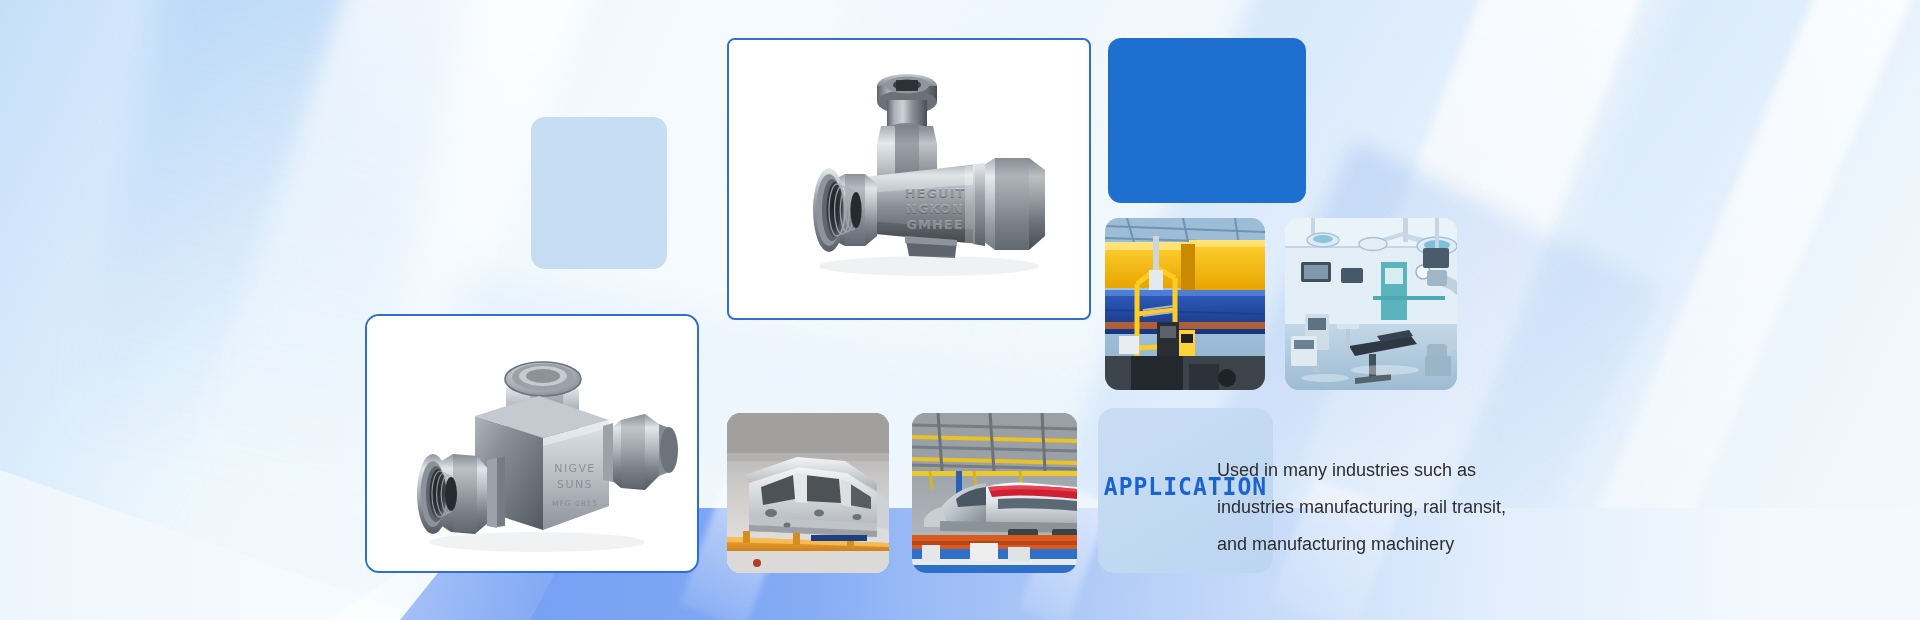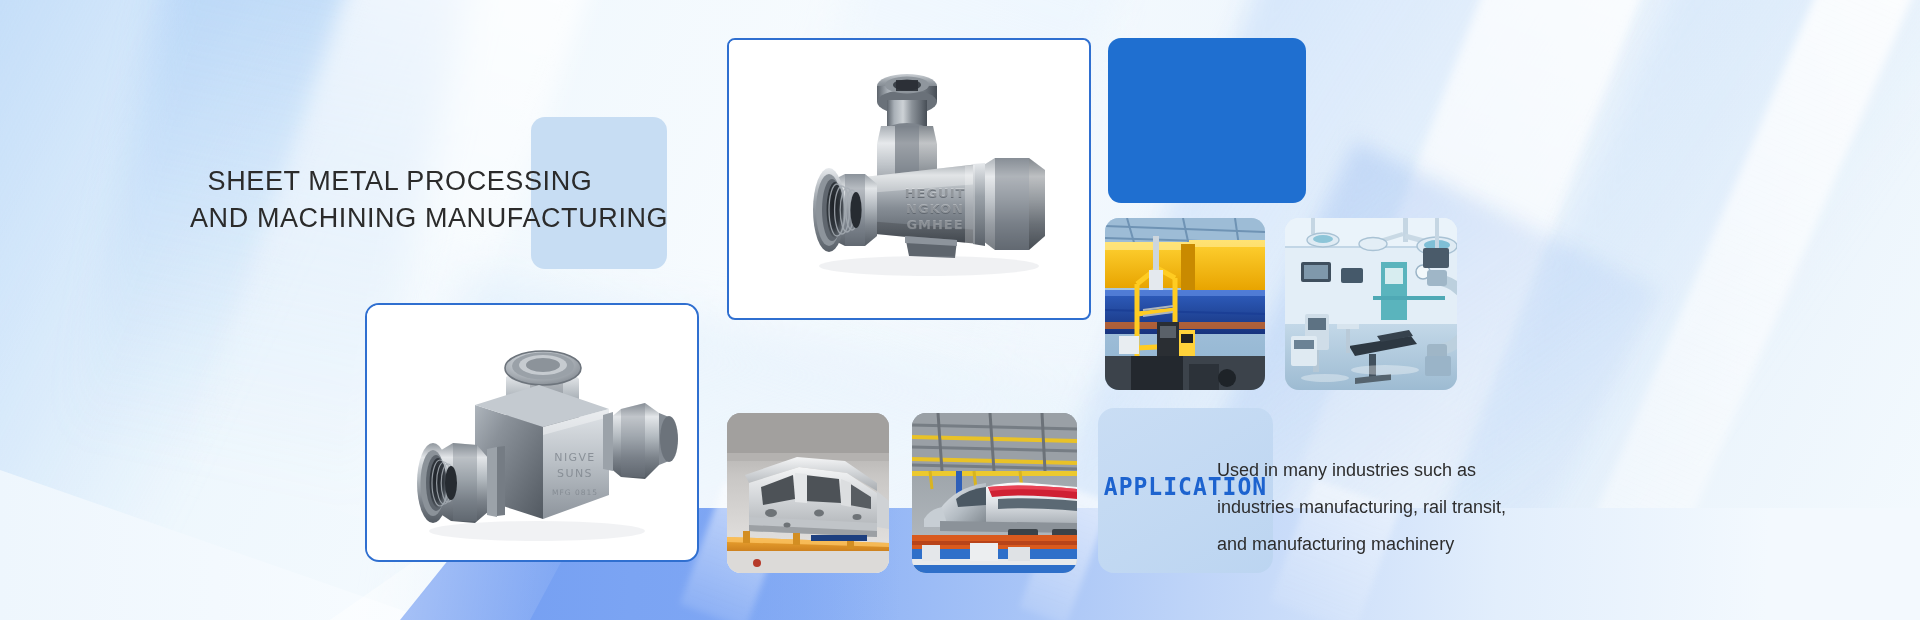--- a/index.html
+++ b/index.html
@@ -74,21 +74,21 @@
       font-size:27px;letter-spacing:.6px;color:#2b2b2b;z-index:6;}
   .headline div{white-space:nowrap;}
 
   .title-plate{position:absolute;left:531px;top:117px;width:136px;height:152px;
       background:#c7ddf3;border-radius:14px;z-index:4;}
 
   
   .card{position:absolute;background:#ffffff;border:2px solid #2f6fd0;
       border-radius:14px;overflow:hidden;z-index:7;}
   .card-main{left:727px;top:38px;width:360px;height:278px;border-radius:8px;}
-  .card-sub{left:365px;top:303px;width:330px;height:255px;}
+  .card-sub{left:365px;top:314px;width:330px;height:255px;}
 
   .thumb{position:absolute;border-radius:14px;overflow:hidden;z-index:7;
       background:#dfeaf5;}
   .th-machine{left:1105px;top:218px;width:160px;height:172px;}
   .th-medical{left:1285px;top:218px;width:172px;height:172px;}
   .th-car{left:727px;top:413px;width:162px;height:160px;}
   .th-train{left:912px;top:413px;width:165px;height:160px;}
 
   .blue-block{position:absolute;left:1108px;top:38px;width:198px;height:165px;
       background:#1f6fd0;border-radius:13px;z-index:7;}
@@ -121,24 +121,20 @@
     <div class="streak s4"></div>
     <div class="streak s5"></div>
     <div class="streak s6"></div>
     <div class="streak s7"></div>
     <div class="streak s8"></div>
     <div class="wedge-bl"></div>
   </div>
 
   <div class="title-plate"></div>
 
-  <div class="headline">
-    <div>SHEET METAL PROCESSING</div>
-    <div>AND MACHINING MANUFACTURING</div>
-  </div>
 
   <div class="card card-main">
     <svg width="356" height="274" viewBox="0 0 356 274">
       <defs>
         <linearGradient id="steelBody" x1="0" y1="0" x2="0" y2="1">
           <stop offset="0%" stop-color="#8e959c"></stop>
           <stop offset="14%" stop-color="#d6dadd"></stop>
           <stop offset="32%" stop-color="#aeb4ba"></stop>
           <stop offset="55%" stop-color="#868d95"></stop>
           <stop offset="78%" stop-color="#6d747c"></stop>

